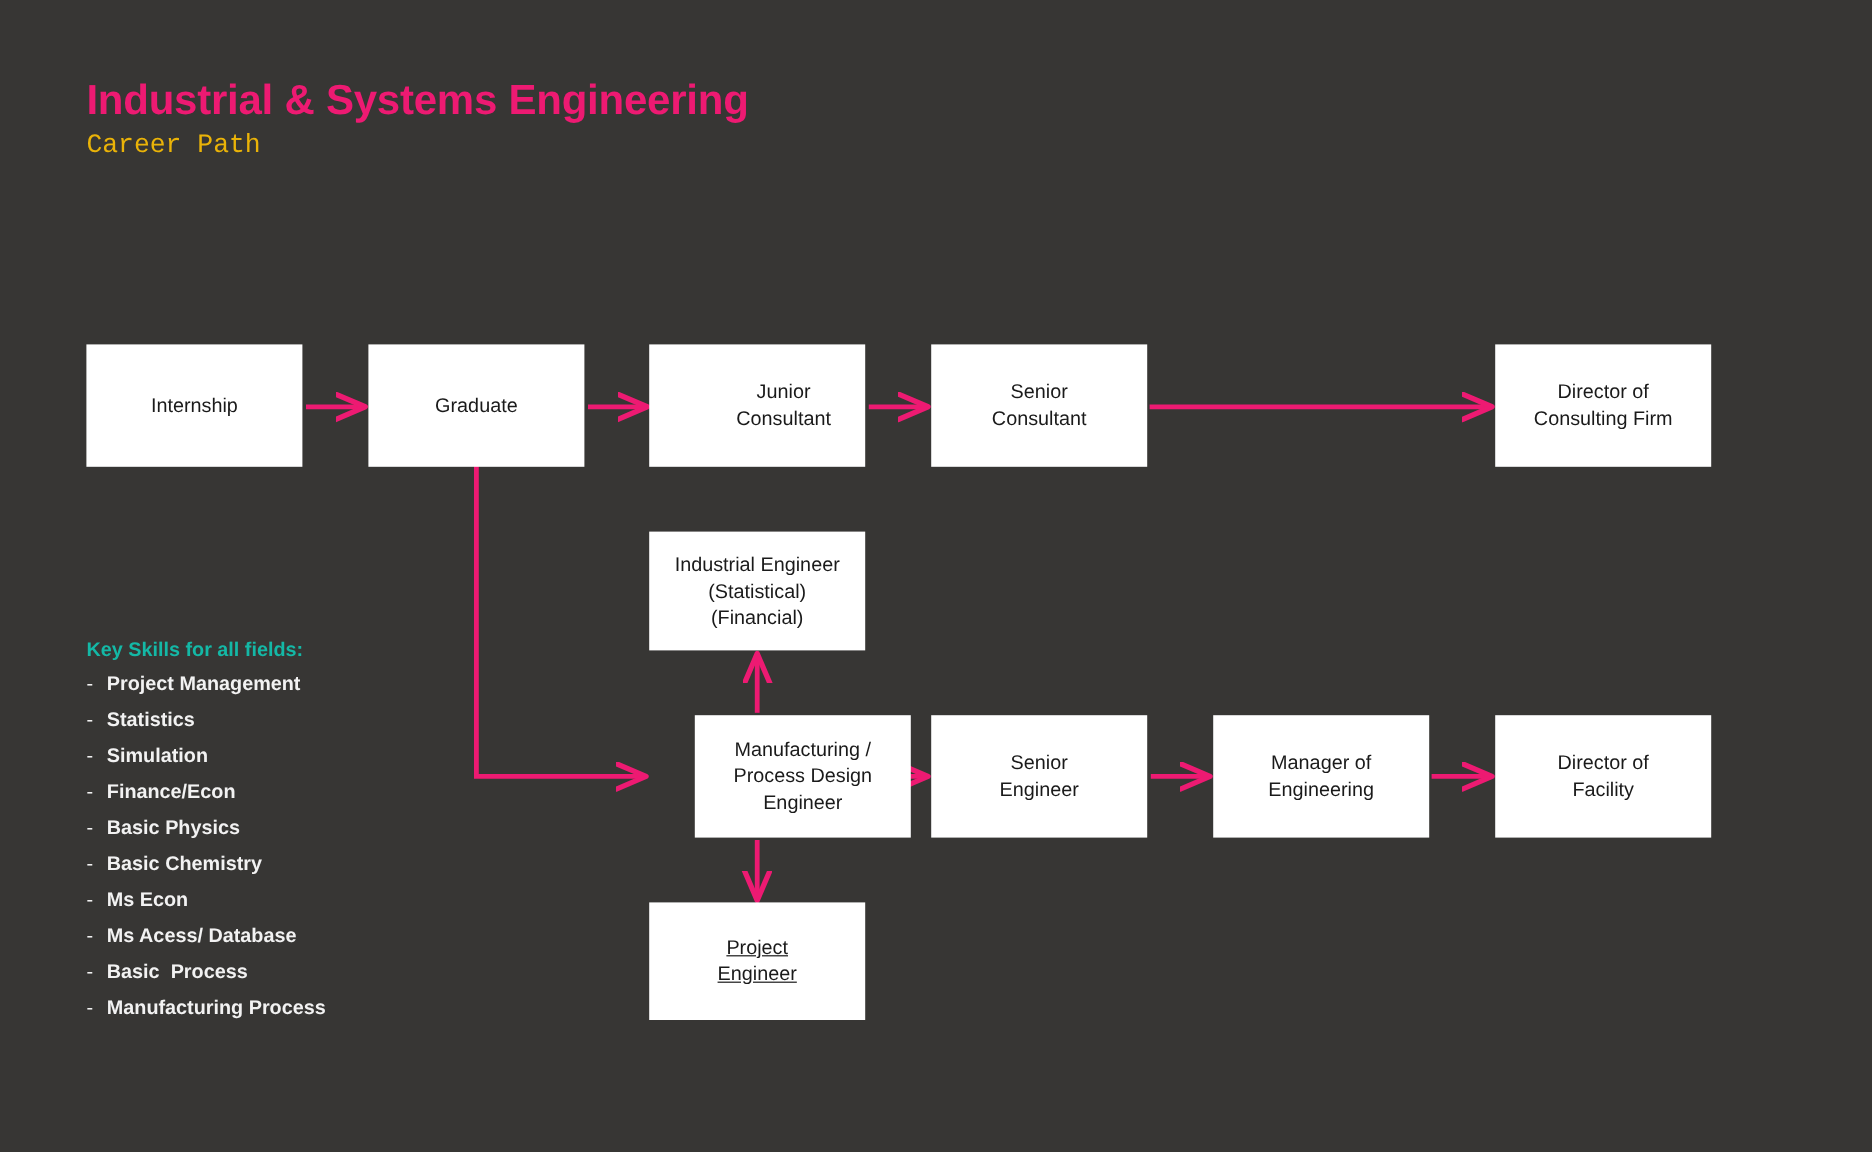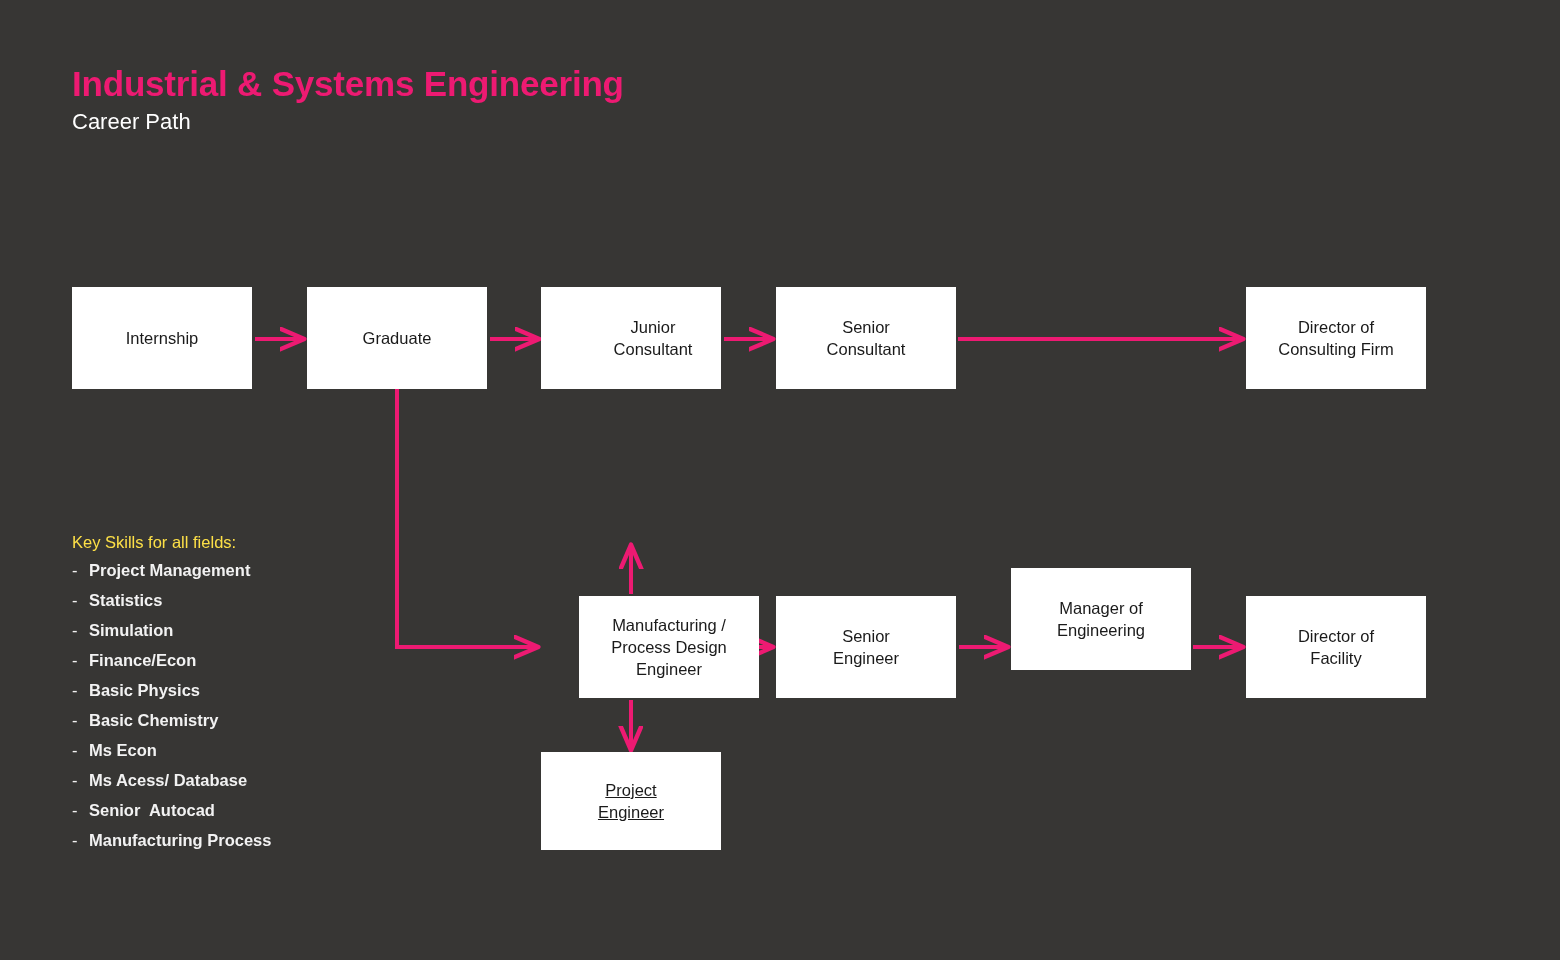--- a/index.html
+++ b/index.html
@@ -30,37 +30,38 @@
     font-size: 35px;
     font-weight: bold;
     color: #ED1A72;
     letter-spacing: -0.2px;
     line-height: 44px;
     white-space: nowrap;
   }
   #subtitle {
     font-size: 22px;
     font-weight: normal;
-    color: #ffffff;
+    color: #eab308;
     line-height: 28px;
     margin-top: 2px;
     white-space: nowrap;
+    font-family: Liberation Mono, monospace;
   }
 
   
   #skills {
     position: absolute;
     left: 72px;
     top: 531px;
     width: 330px;
   }
   #skills-heading {
     font-size: 16.5px;
-    font-weight: normal;
-    color: #fde047;
+    font-weight: bold;
+    color: #14b8a6;
     line-height: 22px;
     margin-bottom: 8px;
     white-space: nowrap;
   }
   .skill-row {
     display: flex;
     align-items: baseline;
     height: 30px;
     font-size: 16.5px;
     color: #F2F2F2;
@@ -161,33 +162,38 @@
   <div class="node" style="left:776px; top:287px; width:180px; height:102px;">
     <span class="node-label">Senior
 Consultant</span>
   </div>
 
   <div class="node" style="left:1246px; top:287px; width:180px; height:102px;">
     <span class="node-label">Director of
 Consulting Firm</span>
   </div>
 
+  <div class="node" style="left:541px; top:443px; width:180px; height:99px;">
+    <span class="node-label">Industrial Engineer
+(Statistical)
+(Financial)</span>
+  </div>
 
   <div class="node" style="left:541px; top:596px; width:180px; height:102px;margin-left:38px;">
     <span class="node-label">Manufacturing /
 Process Design
 Engineer</span>
   </div>
 
   <div class="node" style="left:776px; top:596px; width:180px; height:102px;">
     <span class="node-label">Senior
 Engineer</span>
   </div>
 
-  <div class="node" style="left:1011px; top:568px; width:180px; height:102px;">
+  <div class="node" style="left:1011px; top:596px; width:180px; height:102px;">
     <span class="node-label">Manager of
 Engineering</span>
   </div>
 
   <div class="node" style="left:1246px; top:596px; width:180px; height:102px;">
     <span class="node-label">Director of
 Facility</span>
   </div>
 
   <div class="node" style="left:541px; top:752px; width:180px; height:98px;text-decoration:underline;">
@@ -225,21 +231,21 @@
         <div class="skill-row">
           <span class="skill-dash">-</span>
           <span class="skill-text">Ms Econ</span>
         </div>
         <div class="skill-row">
           <span class="skill-dash">-</span>
           <span class="skill-text">Ms Acess/ Database</span>
         </div>
         <div class="skill-row">
           <span class="skill-dash">-</span>
-          <span class="skill-text">Senior  Autocad</span>
+          <span class="skill-text">Basic  Process</span>
         </div>
         <div class="skill-row">
           <span class="skill-dash">-</span>
           <span class="skill-text">Manufacturing Process</span>
         </div>
       </div>
   </div>
 
 </div>
 

